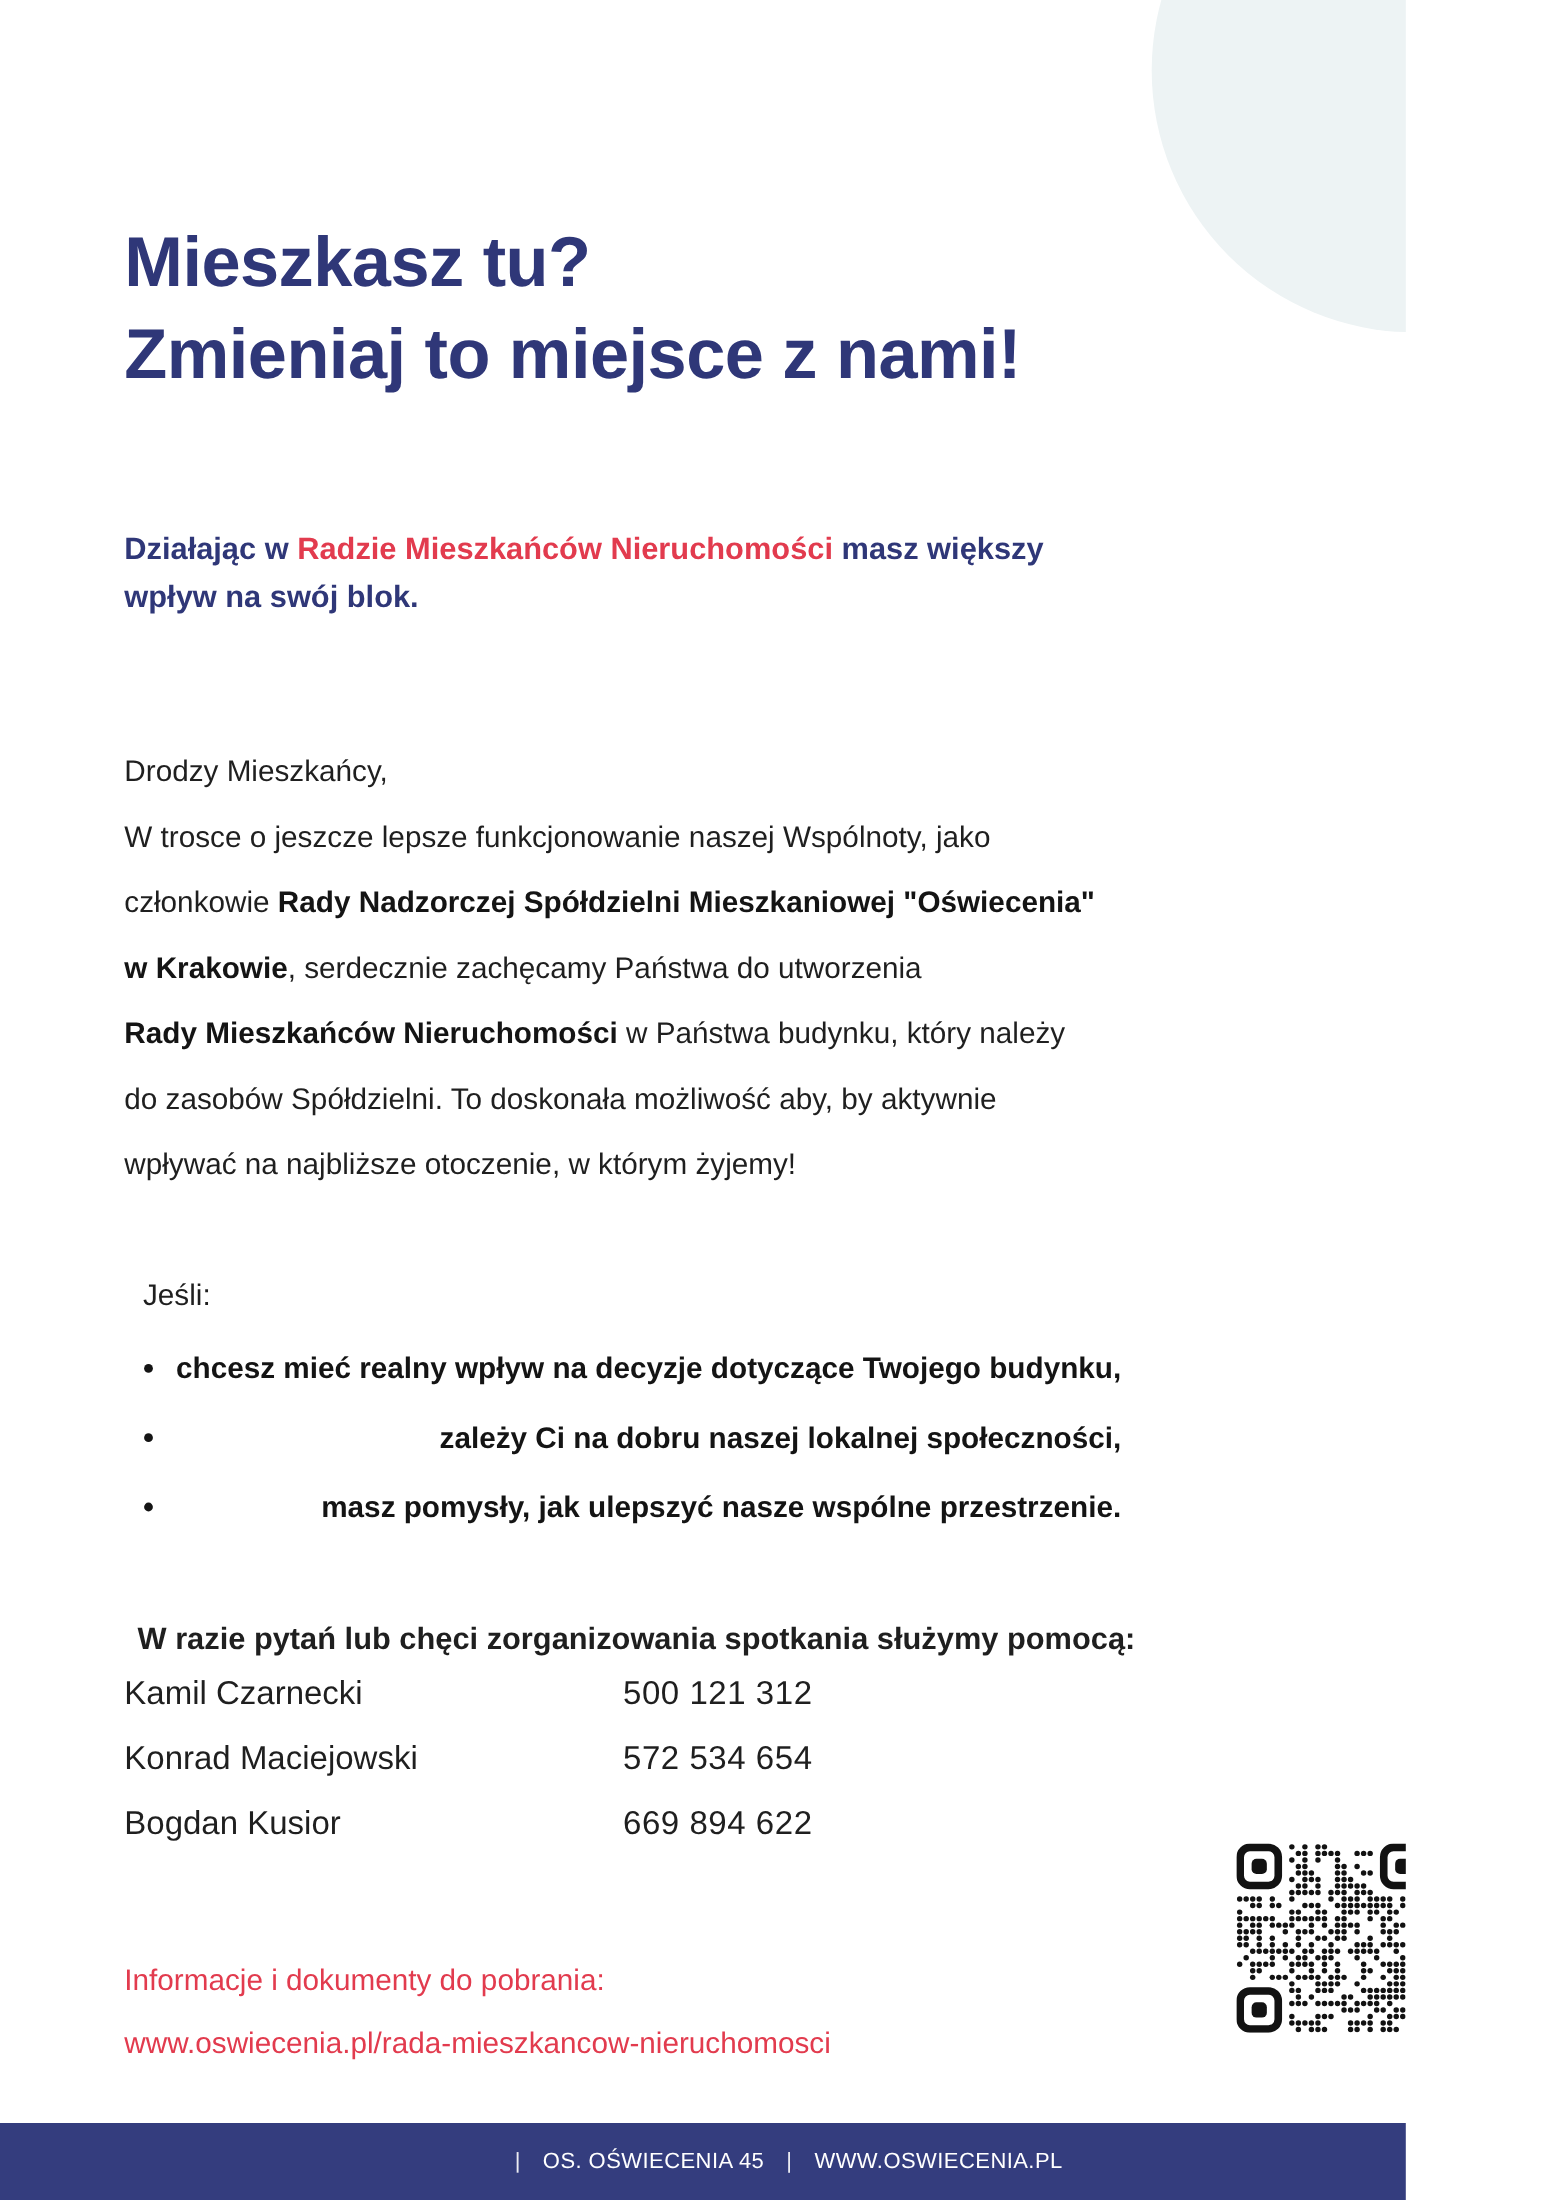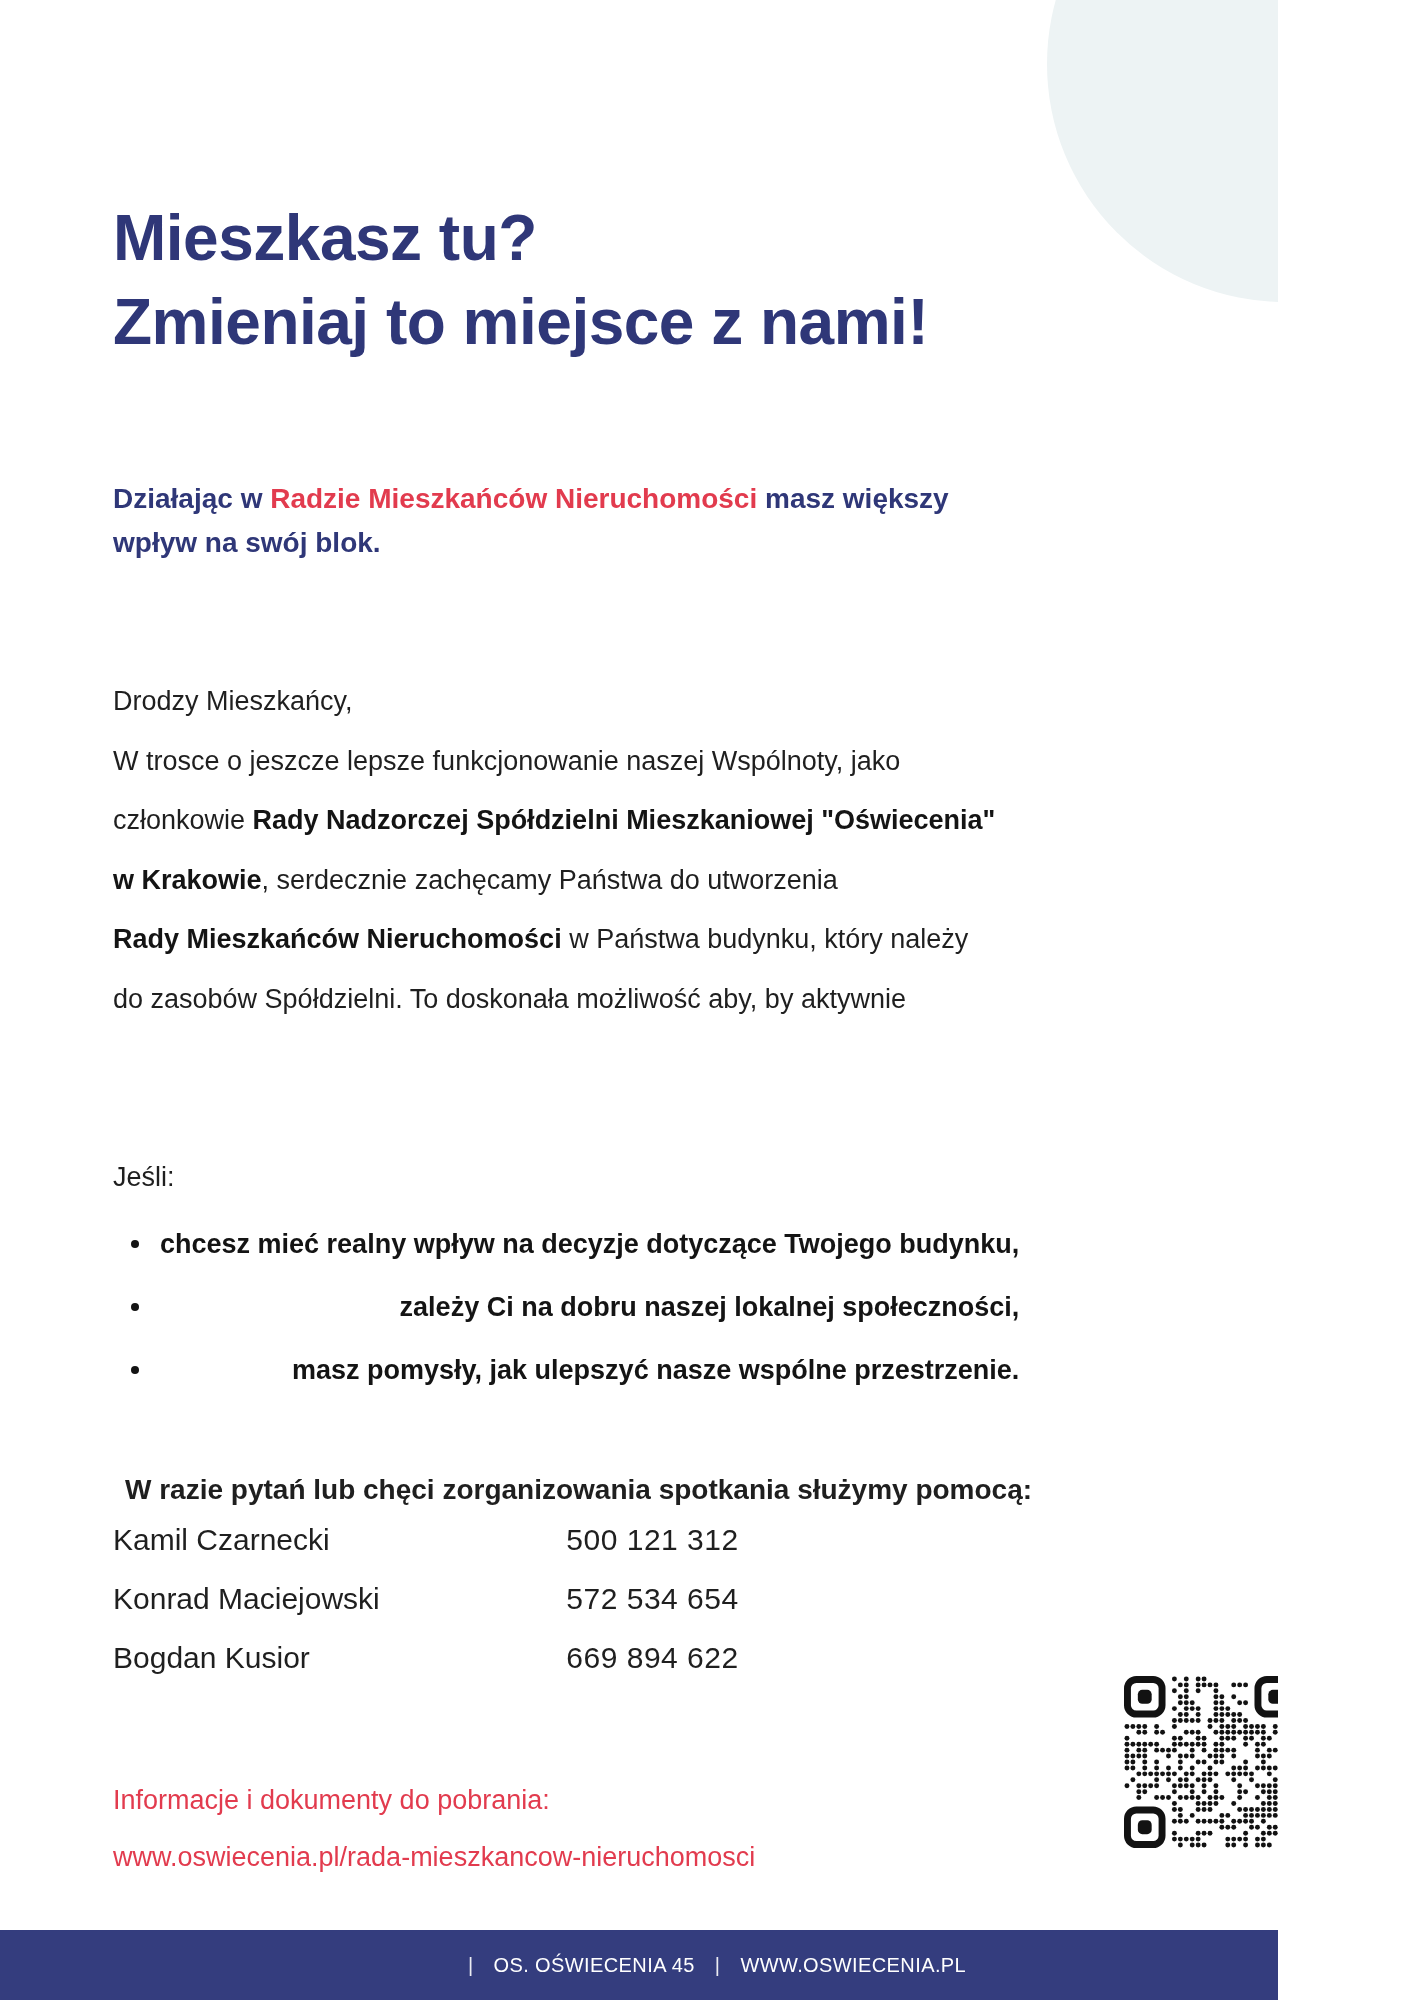--- a/index.html
+++ b/index.html
@@ -30,21 +30,21 @@
   }
   .subtitle .sub-line{display:block;}
   .subtitle .hl{color:#e23b4e;}
   .intro{
     position:absolute;left:113px;top:672px;
     font-size:27px;line-height:59.5px;color:#1f1f1f;
   }
   .intro .line{white-space:nowrap;}
   .intro b{color:#141414;}
   .jesli{
-    position:absolute;left:113px;top:1162px;margin:0;
+    position:absolute;left:130px;top:1162px;margin:0;
     font-size:27px;color:#1f1f1f;
   }
   .bullets{
     position:absolute;left:113px;top:1224px;margin:0;padding:0;
     list-style:none;font-size:27px;font-weight:bold;color:#141414;text-align:right;
   }
   .bullets li{
     position:relative;padding-left:47px;margin-bottom:23px;
     line-height:40px;white-space:nowrap;
   }
@@ -99,20 +99,21 @@
     <span class="sub-line">wpływ na swój blok.</span>
   </p>
 
   <div class="intro">
     <div class="line">Drodzy Mieszkańcy,</div>
     <div class="line">W trosce o jeszcze lepsze funkcjonowanie naszej Wspólnoty, jako</div>
     <div class="line"><span>członkowie </span><b>Rady Nadzorczej Spółdzielni Mieszkaniowej "Oświecenia"</b></div>
     <div class="line"><b>w Krakowie</b><span>, serdecznie zachęcamy Państwa do utworzenia</span></div>
     <div class="line"><b>Rady Mieszkańców Nieruchomości</b><span> w Państwa budynku, który należy</span></div>
     <div class="line">do zasobów Spółdzielni. To doskonała możliwość aby, by aktywnie</div>
+    <div class="line">wpływać na najbliższe otoczenie, w którym żyjemy!</div>
   </div>
 
   <p class="jesli">Jeśli:</p>
 
   <ul class="bullets">
     <li><span class="dot"></span><span>chcesz mieć realny wpływ na decyzje dotyczące Twojego budynku,</span></li>
     <li><span class="dot"></span><span>zależy Ci na dobru naszej lokalnej społeczności,</span></li>
     <li><span class="dot"></span><span>masz pomysły, jak ulepszyć nasze wspólne przestrzenie.</span></li>
   </ul>
 

